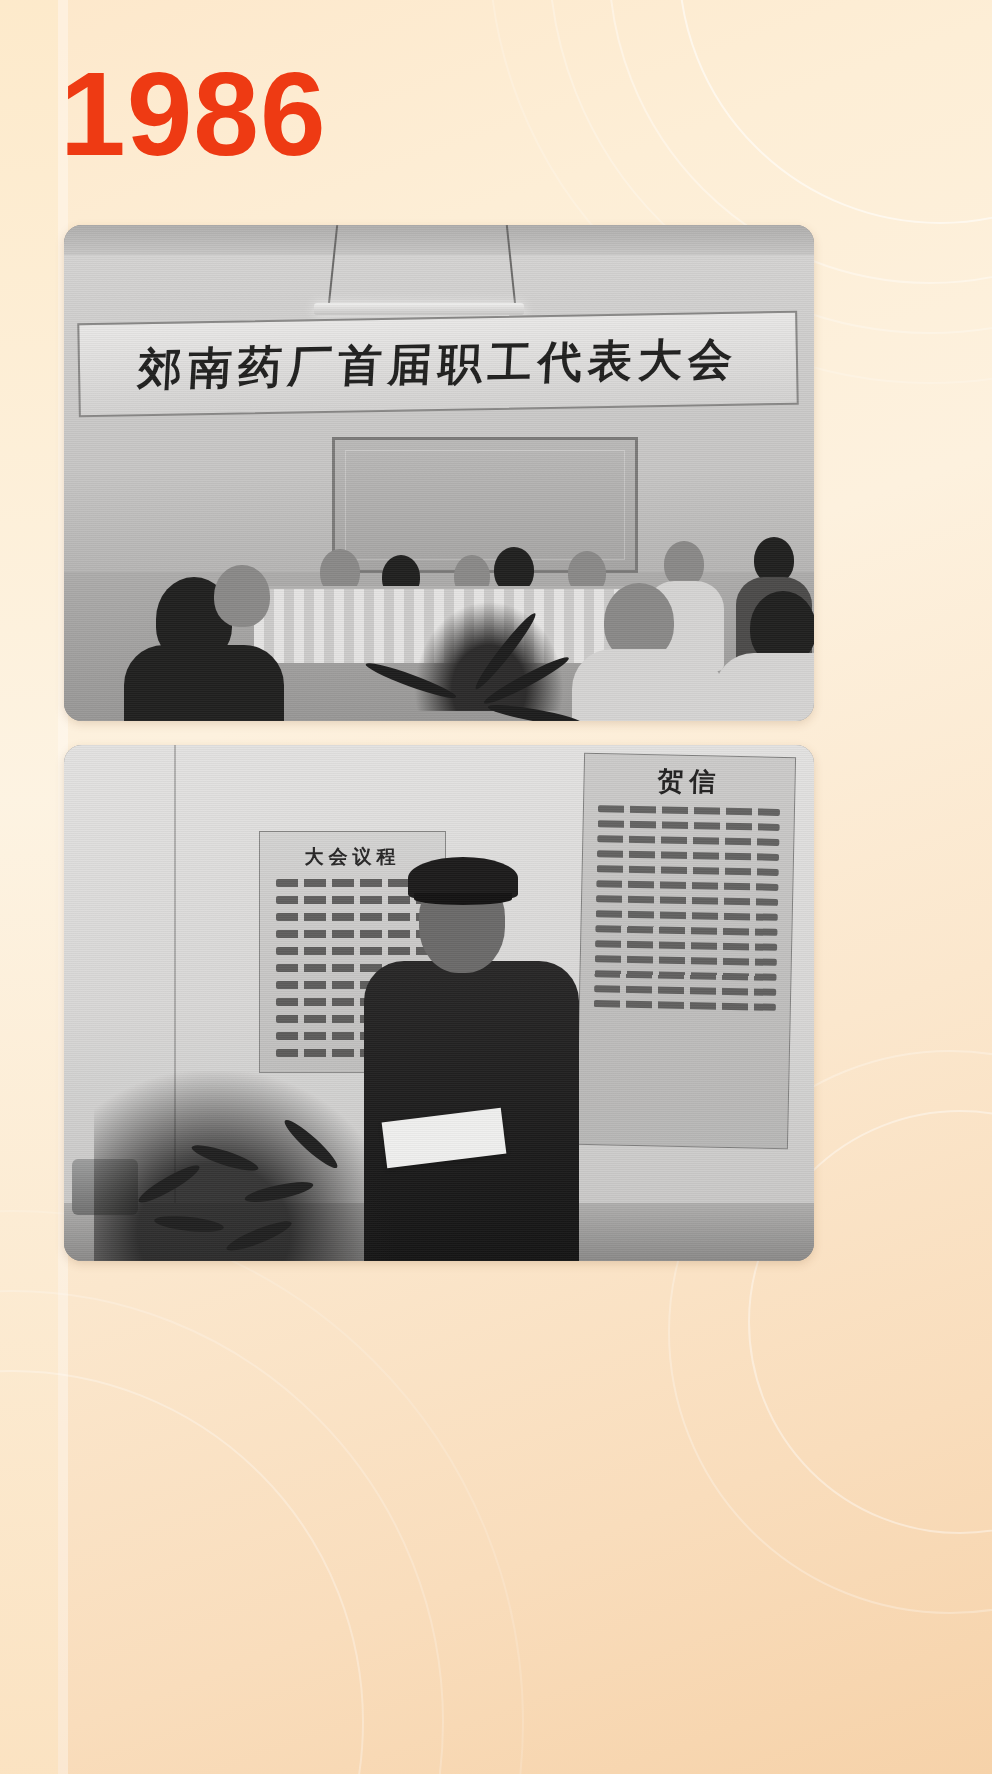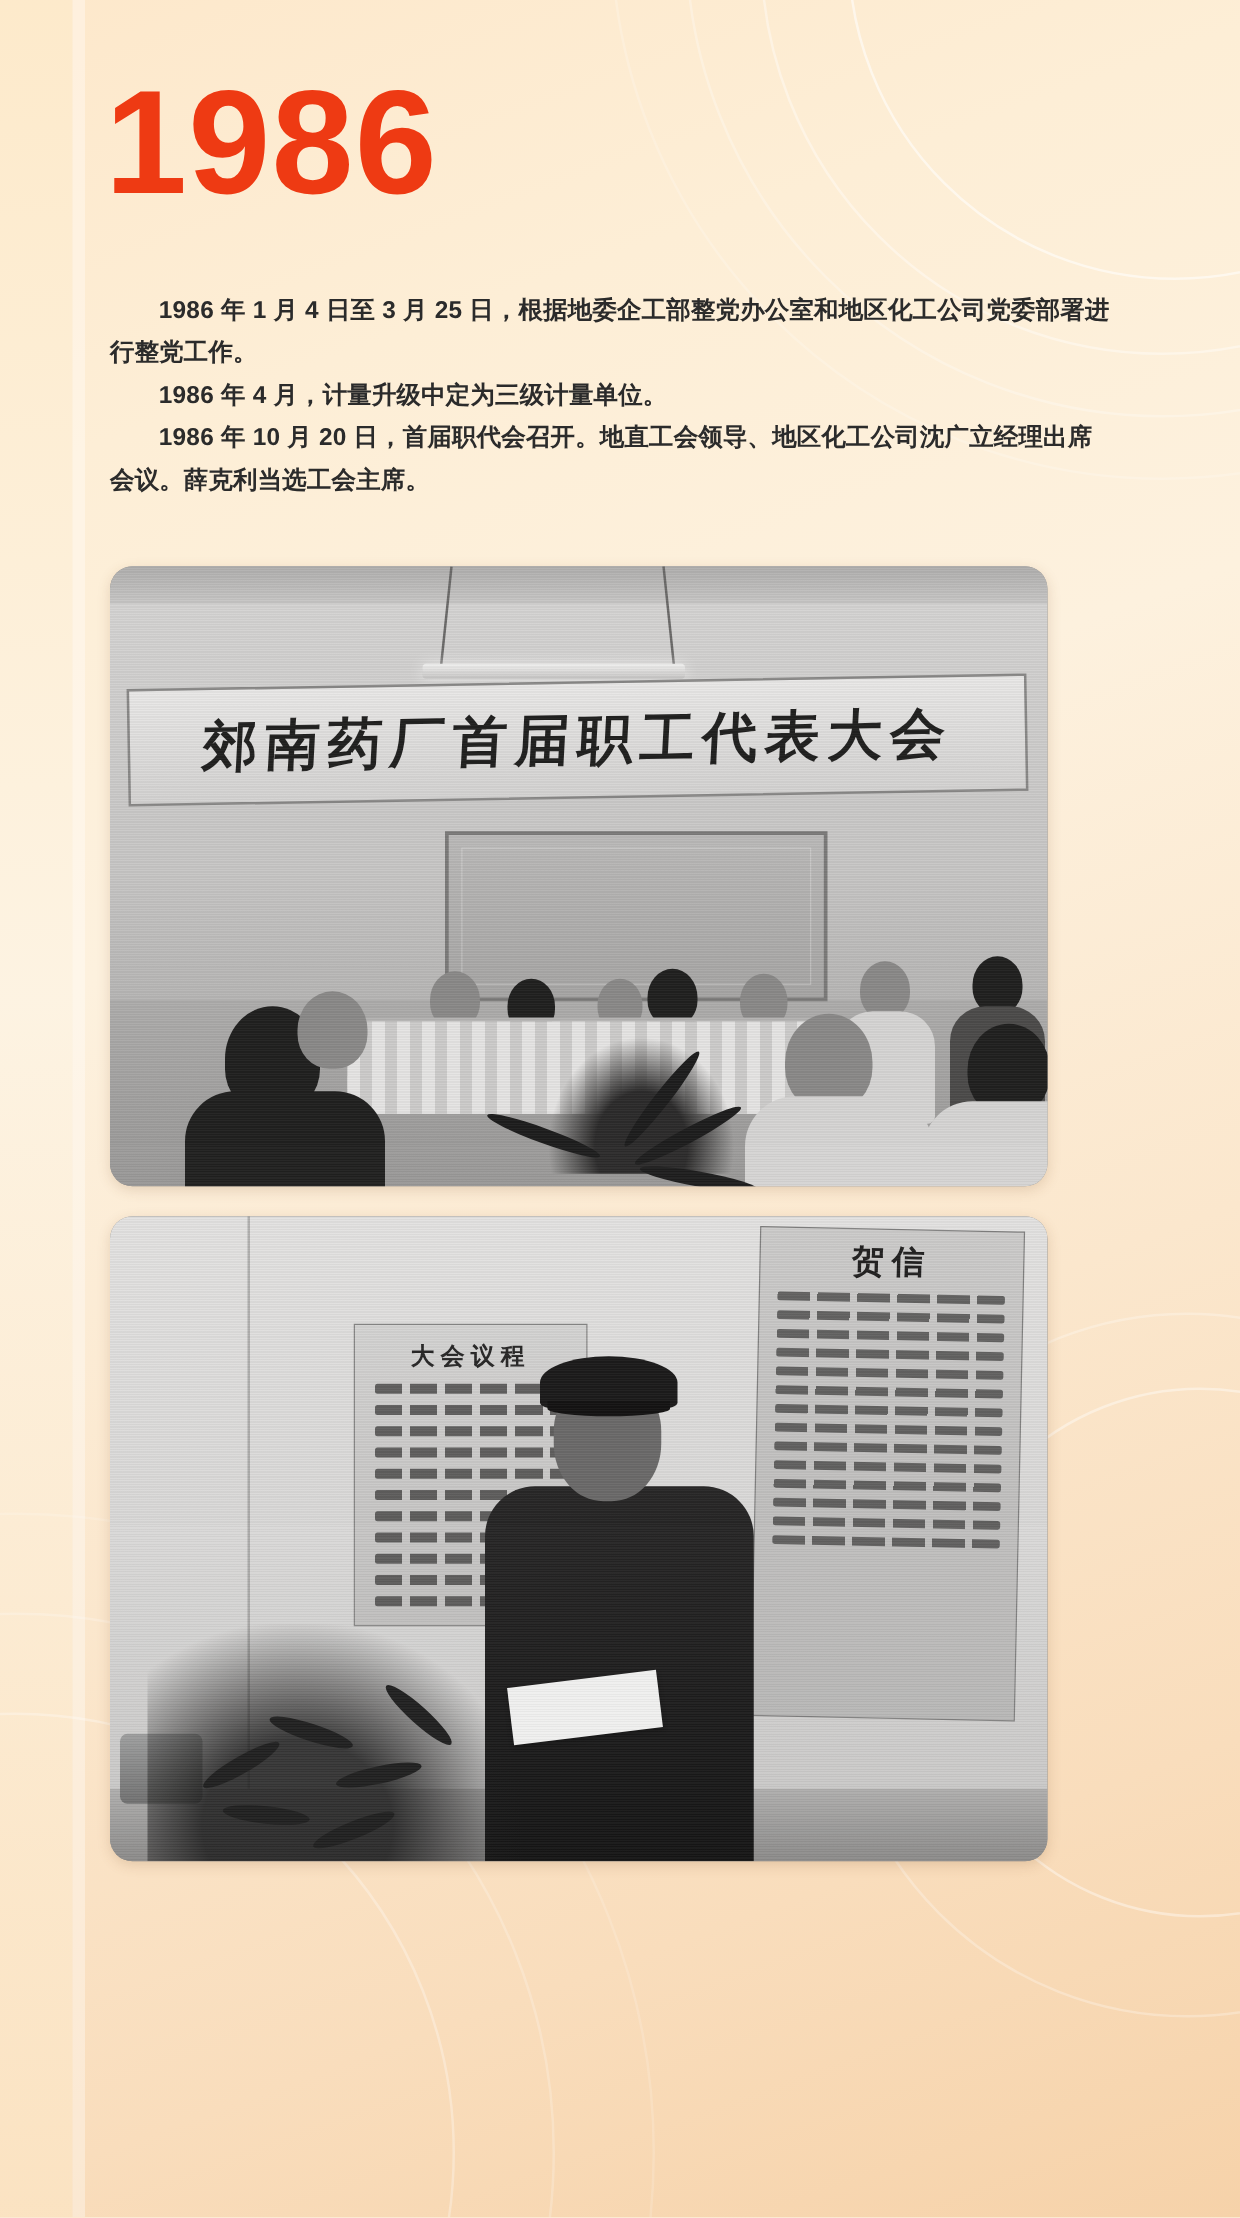--- a/index.html
+++ b/index.html
@@ -67,21 +67,21 @@
     bottom: 160px;
     width: 560px; height: 560px;
     border-radius: 50%;
     border: 2px solid rgba(255,255,255,.28);
   }
 
   
   #content {
     position: relative;
     z-index: 5;
-    padding: 0 70px 0 88px;
+    padding: 0 70px 0 64px;
   }
 
   .year-title {
     font-family: "Liberation Sans", sans-serif;
     font-size: 118px;
     line-height: 1;
     font-weight: bold;
     color: #ee3a13;
     letter-spacing: 1px;
     padding-top: 55px;
@@ -319,25 +319,20 @@
   <div class="swirl b1"></div>
   <div class="swirl b2"></div>
   <div class="swirl b3"></div>
   <div class="arc-r"></div>
   <div class="arc-r2"></div>
 
   <div id="content">
 
     <h1 class="year-title">1986</h1>
 
-    <div class="body-text">
-      <p>1986 年 1 月 4 日至 3 月 25 日，根据地委企工部整党办公室和地区化工公司党委部署进行整党工作。</p>
-      <p>1986 年 4 月，计量升级中定为三级计量单位。</p>
-      <p>1986 年 10 月 20 日，首届职代会召开。地直工会领导、地区化工公司沈广立经理出席会议。薛克利当选工会主席。</p>
-    </div>
 
     <div class="photos">
 
       <div class="photo photo-1">
         <div class="p1">
           <div class="wall"></div>
           <div class="ceiling"></div>
           <div class="wire1"></div>
           <div class="wire2"></div>
           <div class="lamp"></div>

